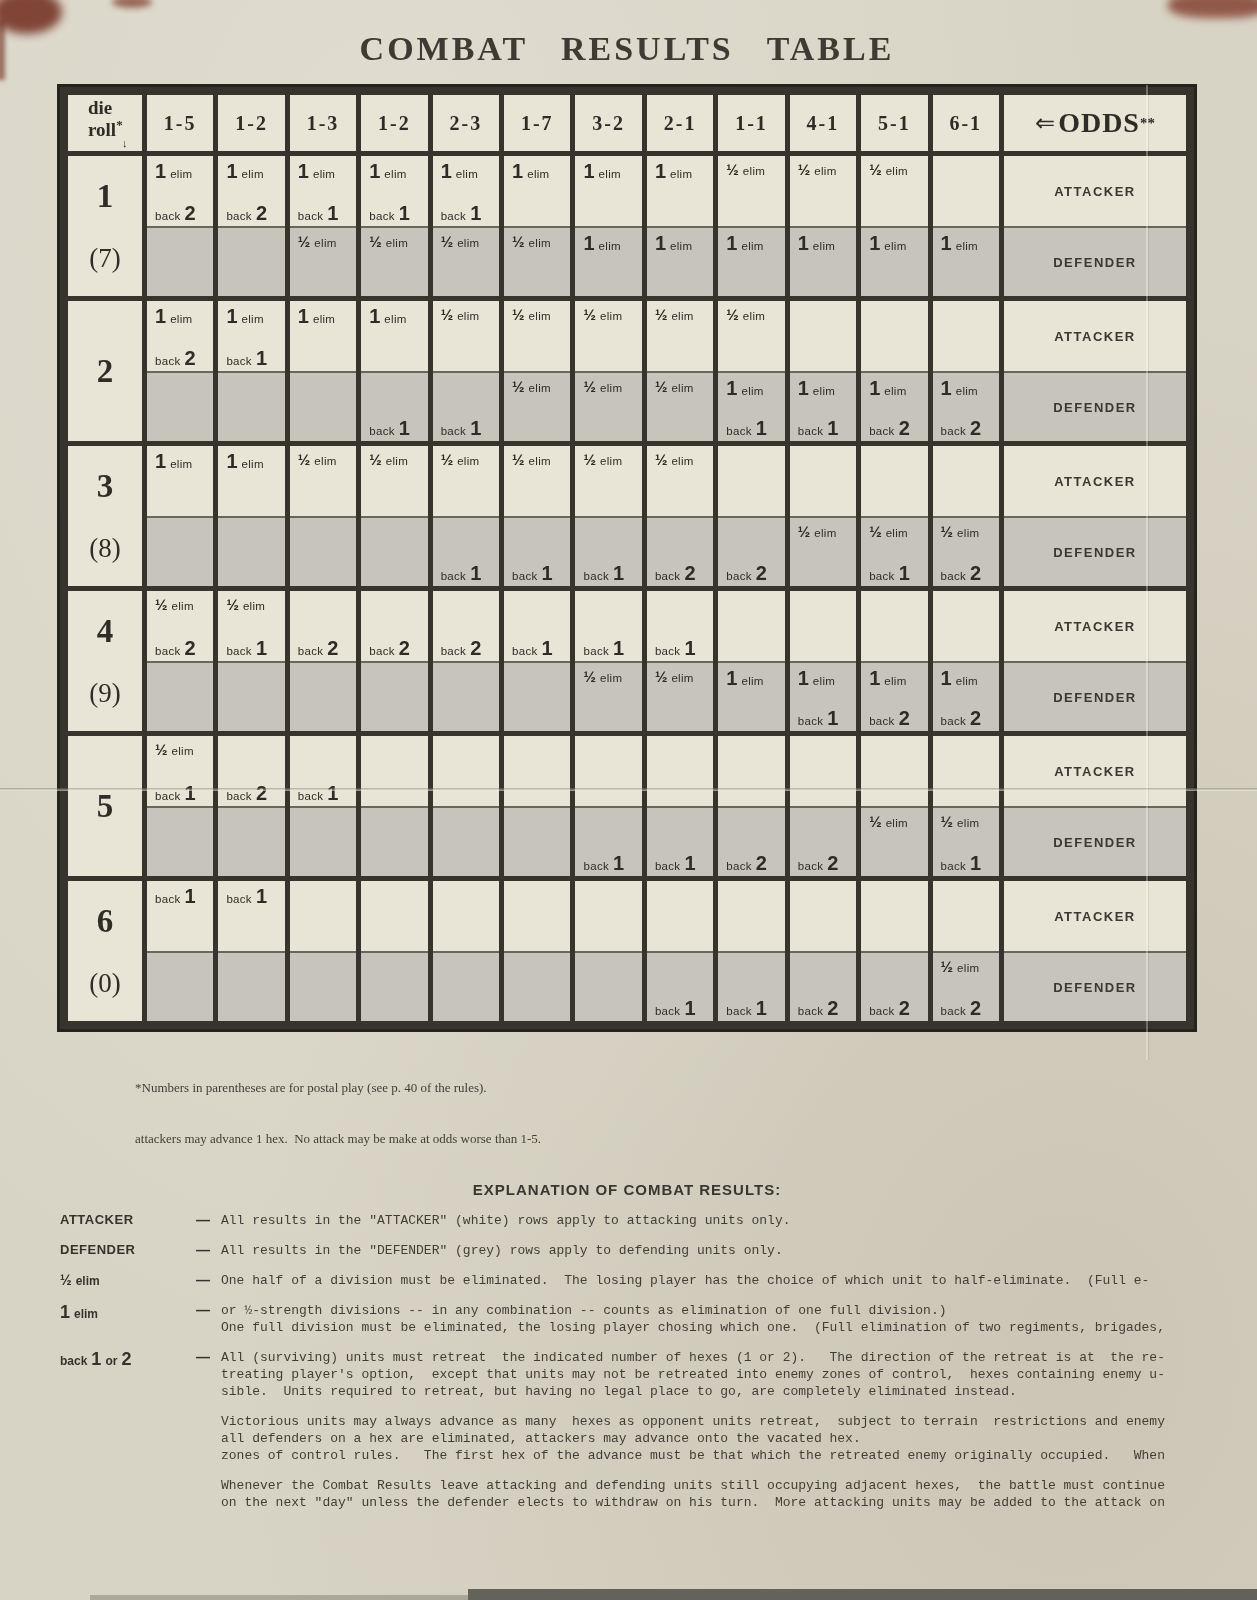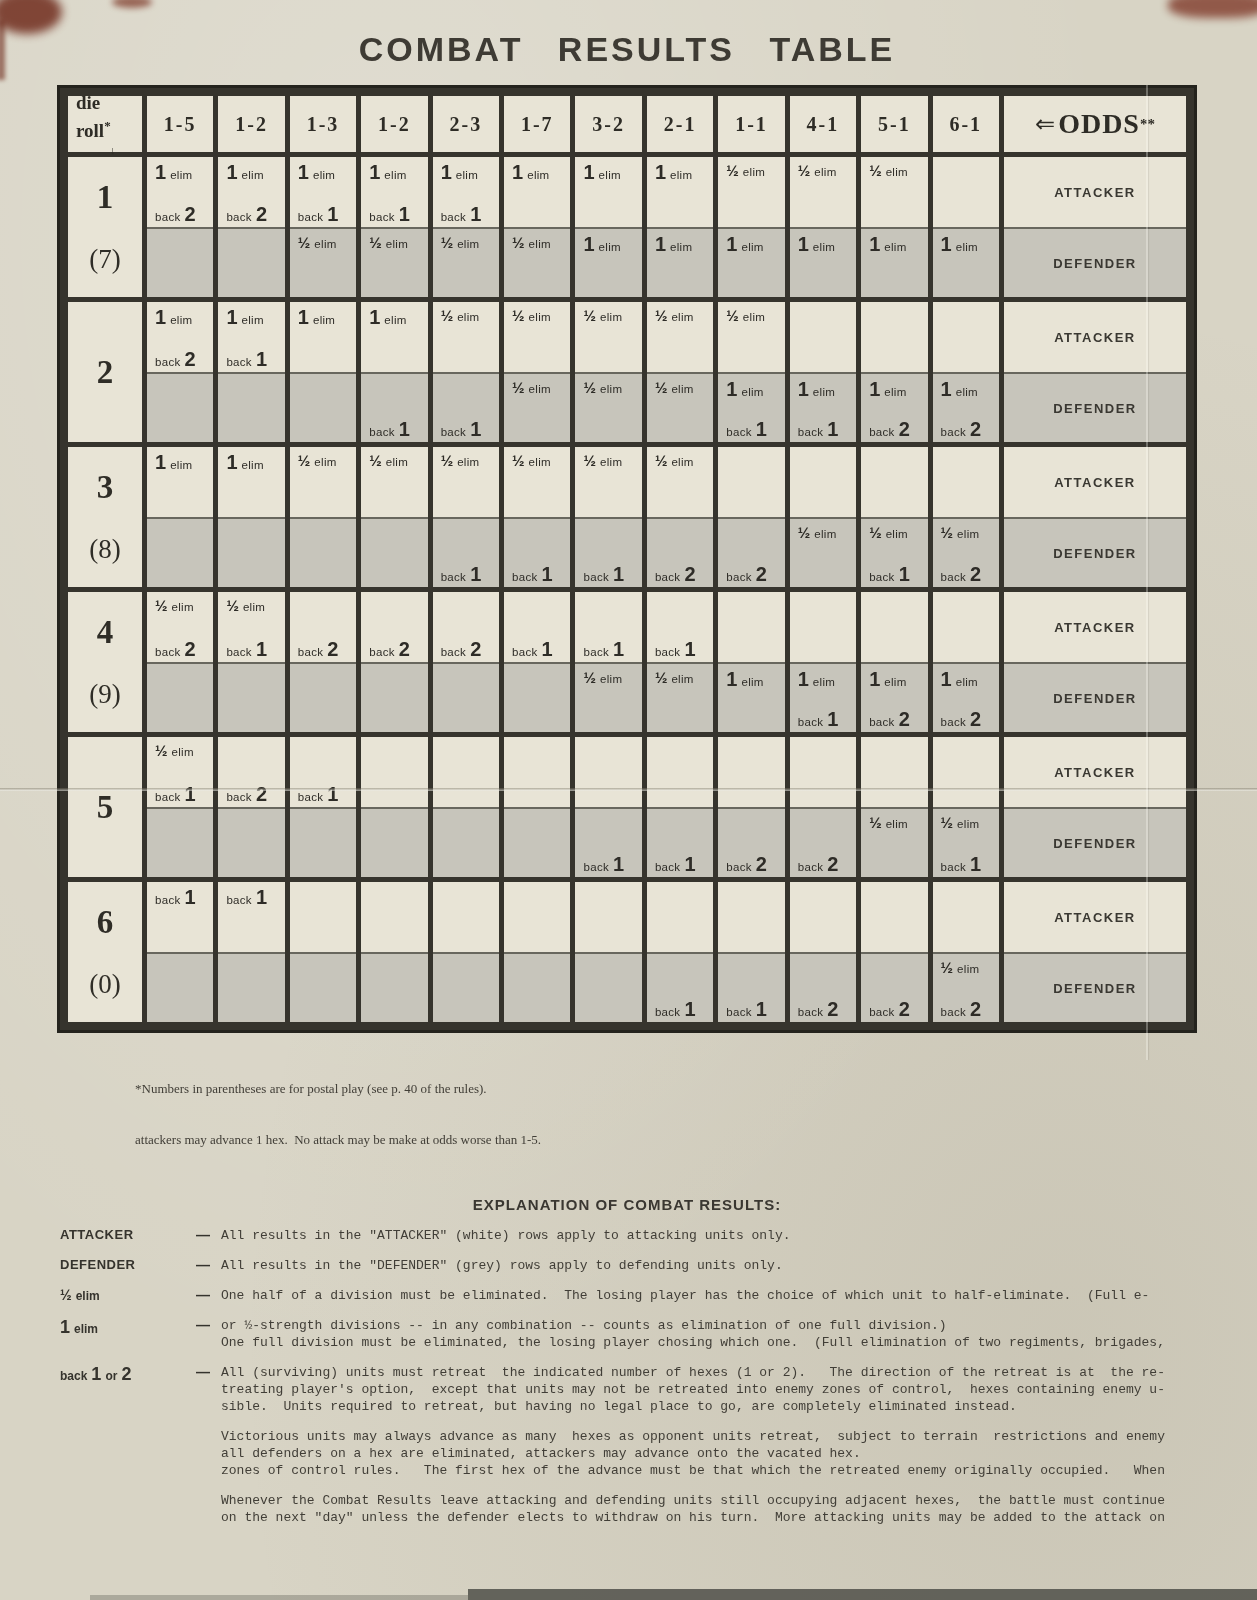--- a/index.html
+++ b/index.html
@@ -7,30 +7,30 @@
        font-family:"Liberation Sans",sans-serif;}
   .page{position:relative;width:1257px;height:1600px;
     background:
       radial-gradient(ellipse at 30% 15%, rgba(255,255,255,.20), transparent 60%),
       radial-gradient(ellipse at 85% 85%, rgba(120,112,90,.14), transparent 55%),
       #d8d4c5;}
   .content{position:absolute;left:57px;top:0;width:1140px;}
 
   
   .title{margin-top:30px;margin-bottom:16px;text-align:center;
-    font-family:Liberation Sans, sans-serif;font-weight:bold;font-size:34px;
+    font-family:Liberation Serif, serif;font-weight:bold;font-size:34px;
     letter-spacing:3px;word-spacing:22px;color:#3e3b34;}
 
   
   .crt{background:#36342d;border:3px solid #24231d;padding:8px;
        display:flex;flex-direction:column;gap:5px;}
   .crt-row{display:grid;grid-template-columns:74px repeat(12,1fr) 182px;gap:5px;}
   .hdr-cell{background:#e8e4d6;height:56px;display:flex;align-items:center;justify-content:center;
     font-family:"Liberation Serif",serif;font-weight:bold;font-size:20px;color:#2e2c26;letter-spacing:2px;}
-  .die-hdr{flex-direction:column;line-height:17px;font-size:19px;letter-spacing:0;align-items:flex-start;padding-left:8px;justify-content:center;gap:6px;}
+  .die-hdr{flex-direction:column;line-height:17px;font-size:19px;letter-spacing:0;align-items:flex-start;padding-left:20px;justify-content:center;}
   .die-hdr .sup{font-size:13px;vertical-align:super;}
   .die-hdr .dh3{font-size:11px;line-height:8px;margin-left:34px;}
   .odds-hdr{letter-spacing:1px;}
   .odds-arrow{font-size:24px;margin-right:2px;font-weight:normal;}
   .odds-word{font-size:28px;}
   .odds-sup{font-size:15px;vertical-align:super;letter-spacing:0;}
 
   .die-cell{background:#e8e4d6;display:flex;flex-direction:column;align-items:center;justify-content:space-around;
     font-family:"Liberation Serif",serif;color:#2f2d27;padding:8px 0;}
   .die-cell.no-postal{justify-content:center;}
@@ -46,21 +46,21 @@
   .row-label{font-size:13px;font-weight:bold;letter-spacing:1.5px;color:#3a3832;}
 
   .line{display:flex;align-items:baseline;gap:4px;min-height:14px;color:#2e2c27;}
   .line .num{font-size:20px;font-weight:600;line-height:18px;}
   .line .frac{font-size:15px;font-weight:600;line-height:15px;}
   .line .word{font-size:11.5px;letter-spacing:.3px;}
 
   
   .footnotes{margin-top:13px;margin-left:78px;font-family:Liberation Serif, serif;
     font-size:13px;line-height:17px;color:#413e37;white-space:pre-wrap;}
-  .expl-heading{margin-top:14px;text-align:center;font-weight:bold;font-size:15px;
+  .expl-heading{text-align:center;font-weight:bold;font-size:15px;
     letter-spacing:1px;color:#3a3731;}
   .entries{margin-top:14px;}
   .entry{display:grid;grid-template-columns:128px 36px 1fr;margin-bottom:13px;}
   .term{padding-left:3px;color:#35332d;display:flex;align-items:baseline;gap:4px;}
   .term.caps{font-size:13px;font-weight:bold;letter-spacing:.5px;}
   .term .num{font-size:18px;font-weight:600;}
   .term .frac{font-size:14px;font-weight:600;}
   .term .word{font-size:12px;font-weight:bold;}
   .dash{color:#35332d;font-weight:bold;text-align:center;font-size:14px;}
   .etext{font-family:"Liberation Mono",monospace;font-size:13px;line-height:17px;

